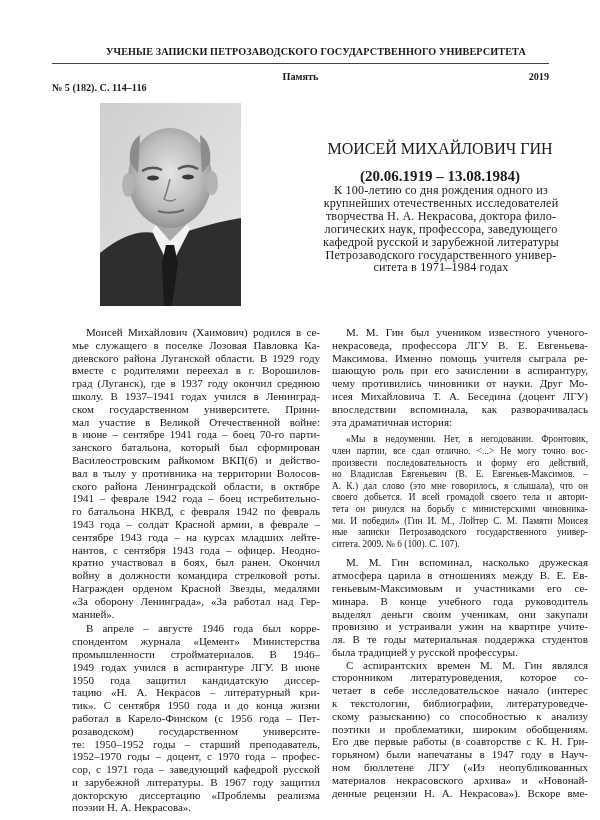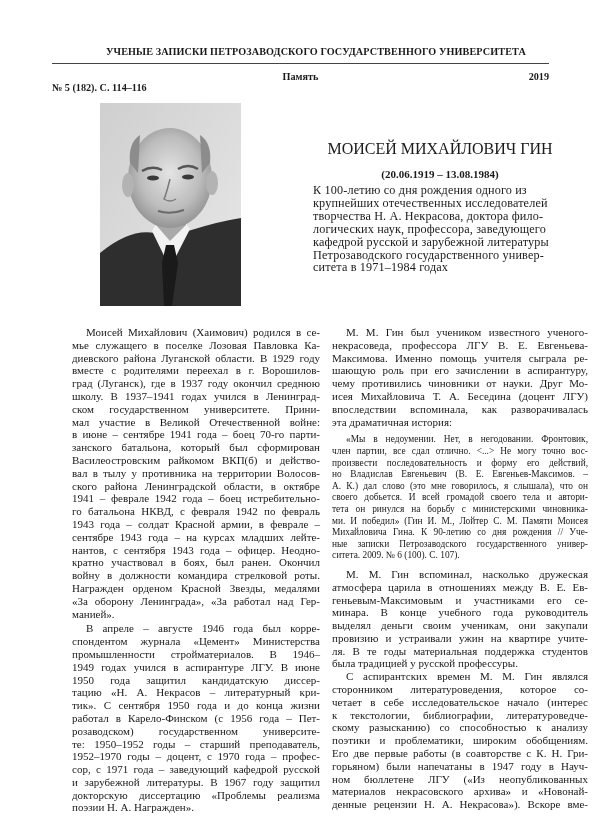--- a/index.html
+++ b/index.html
@@ -29,25 +29,25 @@
       overflow: hidden;
     }
     .portrait svg { display: block; }
 
     .person-name {
       position: absolute; top: 140px; left: 312px; width: 256px; text-align: center;
       font-weight: normal; font-size: 16px;
     }
     .life-dates {
       position: absolute; top: 168px; left: 312px; width: 256px; text-align: center;
-      font-weight: bold; font-size: 11px;
+      font-weight: bold; font-size: 15px;
     }
     .dedication {
       position: absolute; top: 184px; left: 313px; width: 256px;
-      font-size: 12.2px; line-height: 12.9px; letter-spacing: 0.15px;
+      font-size: 12.2px; line-height: 12.9px; letter-spacing: 0.15px; text-align: center;
     }
     .dedication span { display: block; white-space: nowrap; }
 
     .col {
       position: absolute; top: 326px; width: 248px;
       font-size: 11px; line-height: 12.8px; margin-left: 20px;
     }
     .col-left { left: 52px; }
     .col-right { left: 312px; width: 256px; }
     .line { display: block; white-space: nowrap; text-align: justify; text-align-last: justify; }
@@ -160,21 +160,21 @@
     <span class="line">1950 года защитил кандидатскую диссер-</span>
     <span class="line">тацию «Н. А. Некрасов – литературный кри-</span>
     <span class="line">тик». С сентября 1950 года и до конца жизни</span>
     <span class="line">работал в Карело-Финском (с 1956 года – Пет-</span>
     <span class="line">розаводском) государственном университе-</span>
     <span class="line">те: 1950–1952 годы – старший преподаватель,</span>
     <span class="line">1952–1970 годы – доцент, с 1970 года – профес-</span>
     <span class="line">сор, с 1971 года – заведующий кафедрой русской</span>
     <span class="line">и зарубежной литературы. В 1967 году защитил</span>
     <span class="line">докторскую диссертацию «Проблемы реализма</span>
-    <span class="line last">поэзии Н. А. Награжден».</span>
+    <span class="line last">поэзии Н. А. Некрасова».</span>
   </div>
 </div>
 
 <div class="col col-right">
   <div>
     <span class="line indent">М. М. Гин был учеником известного ученого-</span>
     <span class="line">некрасоведа, профессора ЛГУ В. Е. Евгеньева-</span>
     <span class="line">Максимова. Именно помощь учителя сыграла ре-</span>
     <span class="line">шающую роль при его зачислении в аспирантуру,</span>
     <span class="line">чему противились чиновники от науки. Друг Мо-</span>
@@ -185,21 +185,20 @@
   <div class="gap6"></div>
   <div class="quote">
     <span class="line indent">«Мы в недоумении. Нет, в негодовании. Фронтовик,</span>
     <span class="line">член партии, все сдал отлично. &lt;...&gt; Не могу точно вос-</span>
     <span class="line">произвести последовательность и форму его действий,</span>
     <span class="line">но Владислав Евгеньевич (В. Е. Евгеньев-Максимов. –</span>
     <span class="line">А. К.) дал слово (это мне говорилось, я слышала), что он</span>
     <span class="line">своего добьется. И всей громадой своего тела и автори-</span>
     <span class="line">тета он ринулся на борьбу с министерскими чиновника-</span>
     <span class="line">ми. И победил» (Гин И. М., Лойтер С. М. Памяти Моисея</span>
-    <span class="line">Михайловича Гина. К 90-летию со дня рождения // Уче-</span>
     <span class="line">ные записки Петрозаводского государственного универ-</span>
     <span class="line last">ситета. 2009. № 6 (100). С. 107).</span>
   </div>
   <div class="gap6"></div>
   <div>
     <span class="line indent">М. М. Гин вспоминал, насколько дружеская</span>
     <span class="line">атмосфера царила в отношениях между В. Е. Ев-</span>
     <span class="line">геньевым-Максимовым и участниками его се-</span>
     <span class="line">минара. В конце учебного года руководитель</span>
     <span class="line">выделял деньги своим ученикам, они закупали</span>

